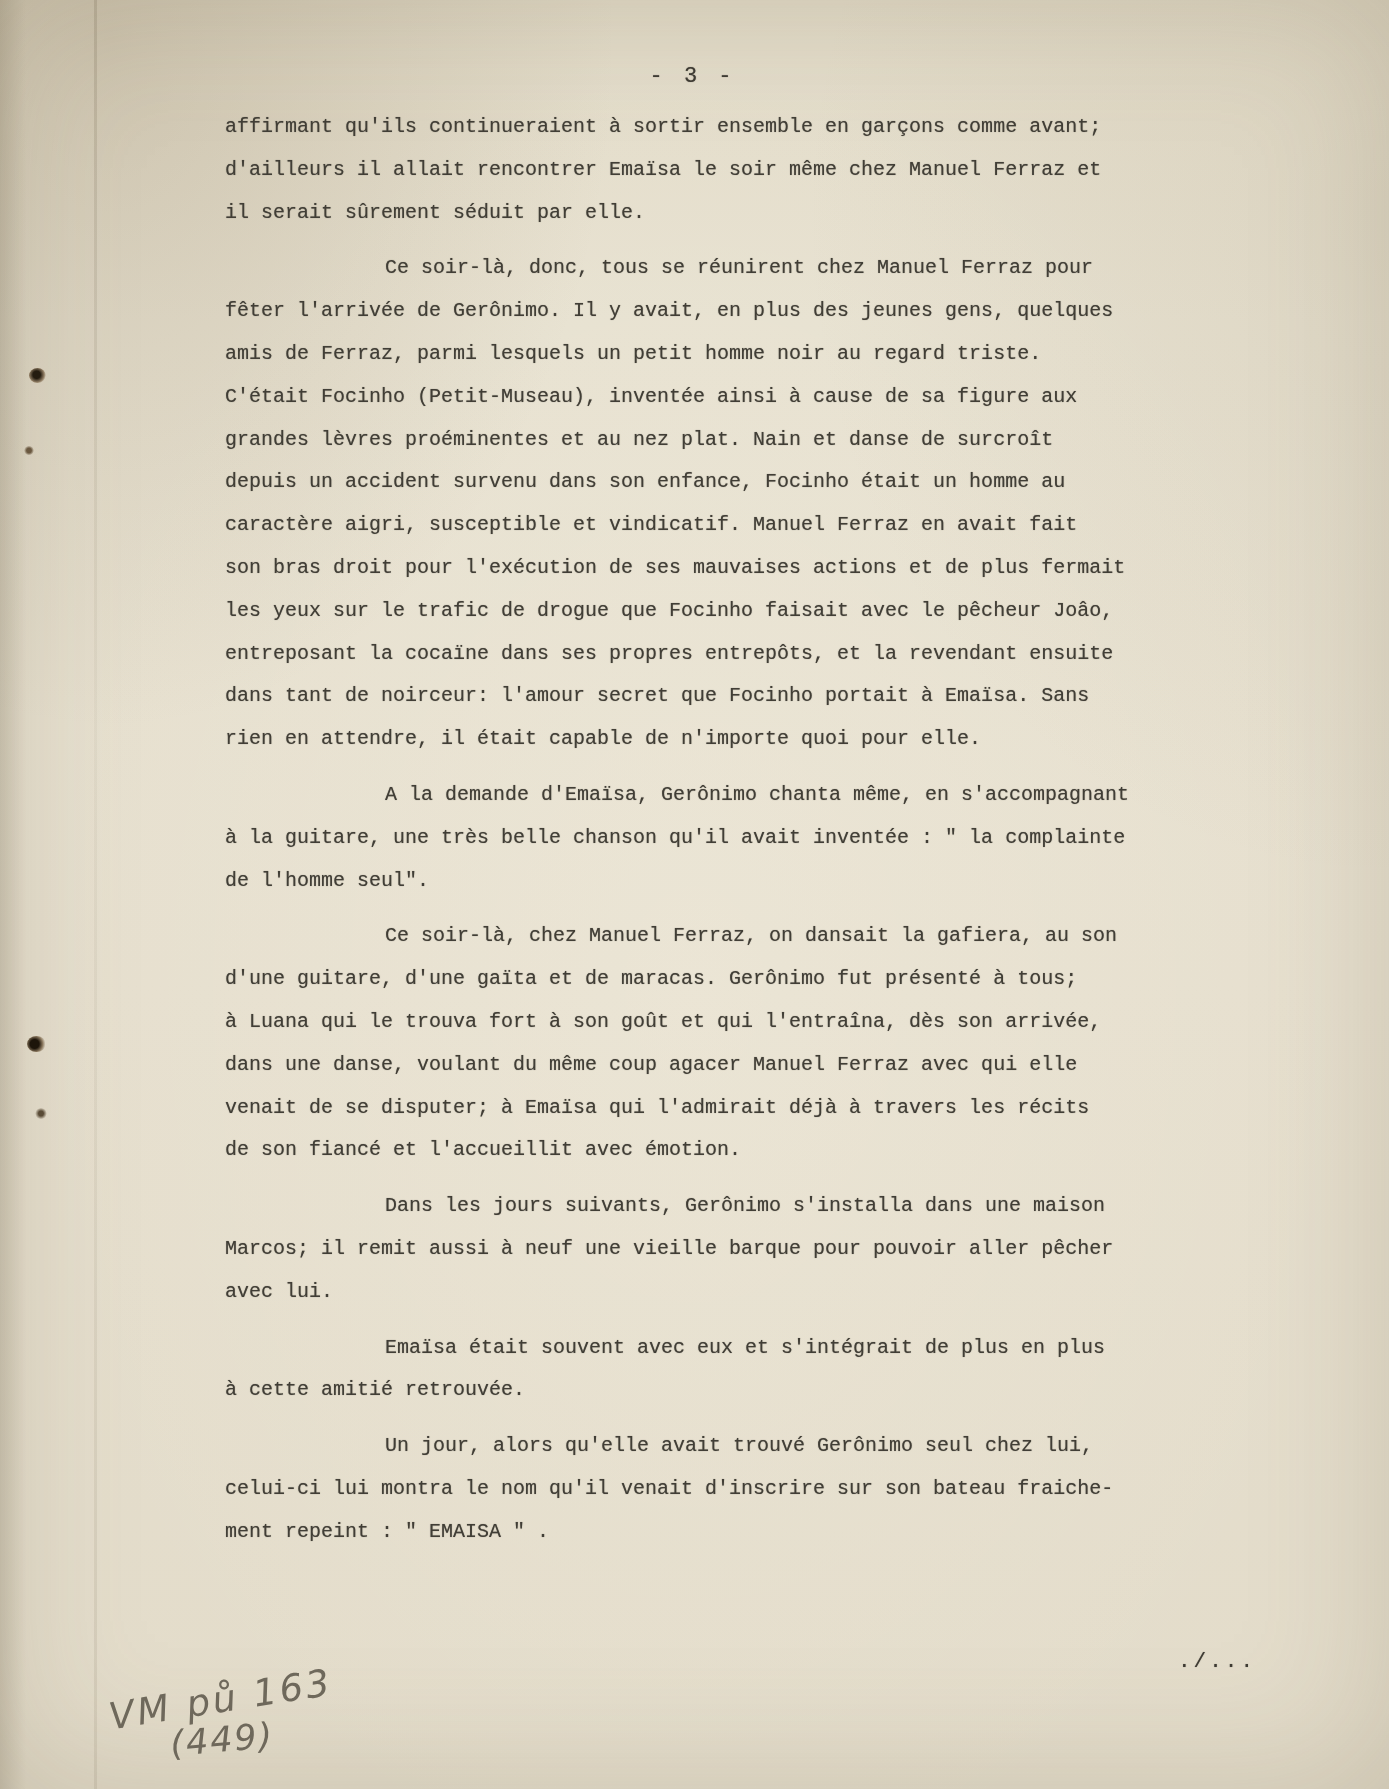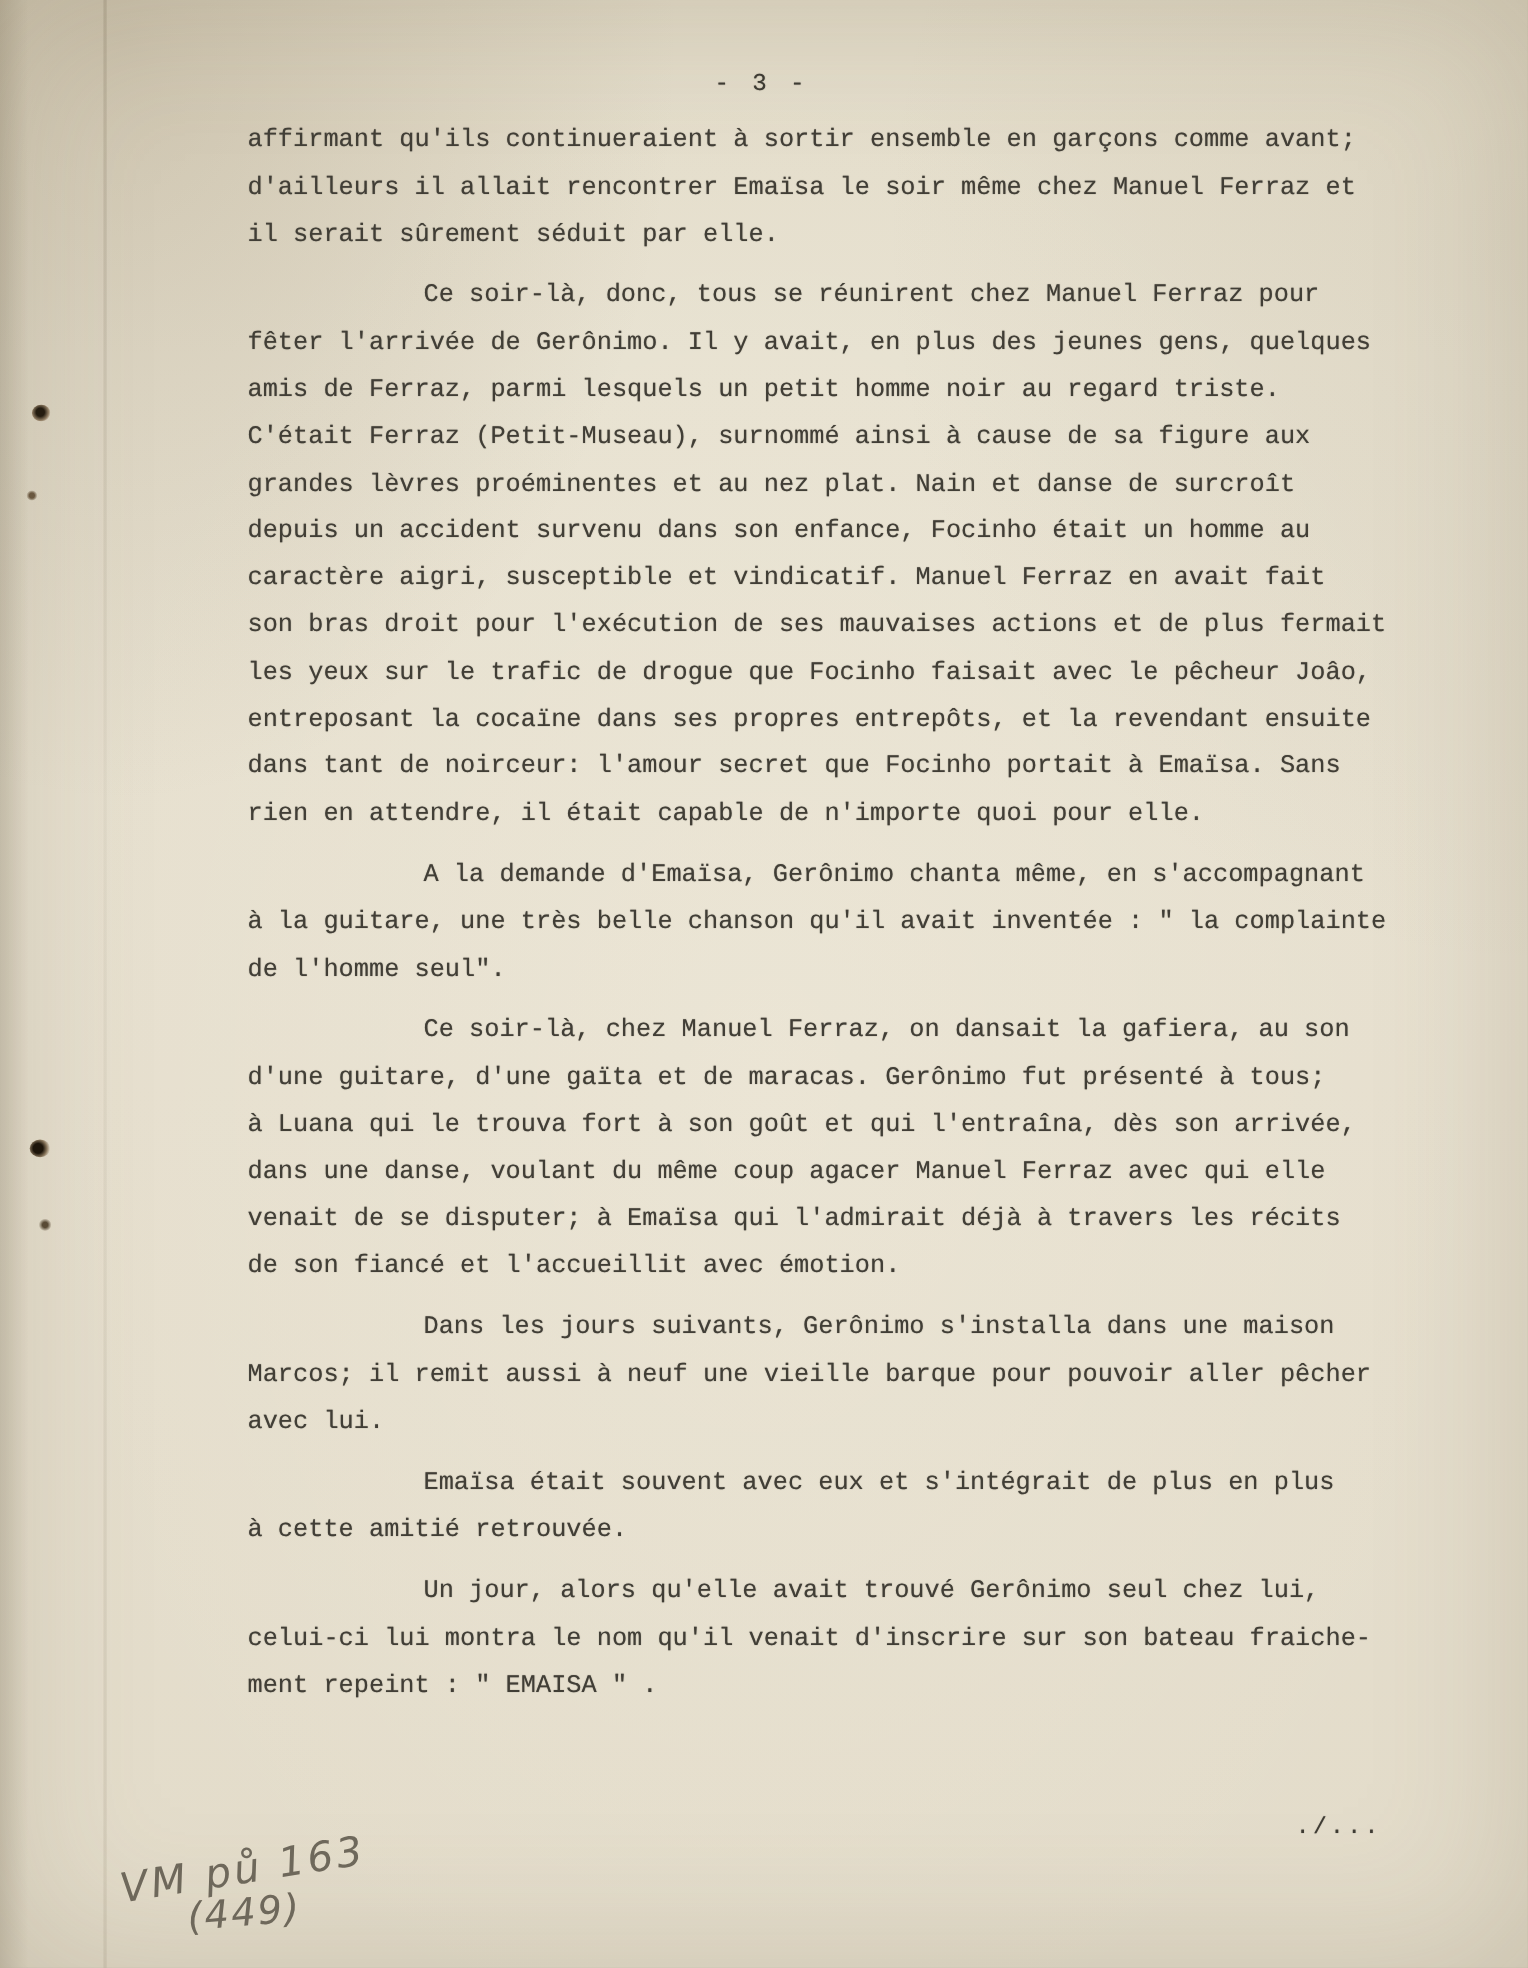--- a/index.html
+++ b/index.html
@@ -45,21 +45,21 @@
     text-align: center;
     font-size: 22px;
     letter-spacing: 4px;
     color: #3e3b33;
     text-shadow: 0 0 1px rgba(62,59,51,0.65);
   }
   .text-column {
     position: absolute;
     left: 225px; top: 106px;
     width: 960px;
-    font-size: 23px;
+    font-size: 20px;
     color: #413e36;
     text-shadow: 0 0 1px rgba(65,62,54,0.60);
   }
   .para { margin: 0 0 13px 0; }
   .line { line-height: 42.8px; white-space: pre; }
   .first-indent { padding-left: 160px; }
 
   .continuation {
     position: absolute;
     left: 1178px; top: 1650px;
@@ -106,21 +106,21 @@
     <div class="para">
       <div class="line">affirmant qu'ils continueraient à sortir ensemble en garçons comme avant;</div>
       <div class="line">d'ailleurs il allait rencontrer Emaïsa le soir même chez Manuel Ferraz et</div>
       <div class="line">il serait sûrement séduit par elle.</div>
     </div>
 
     <div class="para">
       <div class="line first-indent">Ce soir-là, donc, tous se réunirent chez Manuel Ferraz pour</div>
       <div class="line">fêter l'arrivée de Gerônimo. Il y avait, en plus des jeunes gens, quelques</div>
       <div class="line">amis de Ferraz, parmi lesquels un petit homme noir au regard triste.</div>
-      <div class="line">C'était Ferraz (Petit-Museau), surnommé ainsi à cause de sa figure aux</div>
+      <div class="line">C'était Focinho (Petit-Museau), inventée ainsi à cause de sa figure aux</div>
       <div class="line">grandes lèvres proéminentes et au nez plat. Nain et danse de surcroît</div>
       <div class="line">depuis un accident survenu dans son enfance, Focinho était un homme au</div>
       <div class="line">caractère aigri, susceptible et vindicatif. Manuel Ferraz en avait fait</div>
       <div class="line">son bras droit pour l'exécution de ses mauvaises actions et de plus fermait</div>
       <div class="line">les yeux sur le trafic de drogue que Focinho faisait avec le pêcheur Joâo,</div>
       <div class="line">entreposant la cocaïne dans ses propres entrepôts, et la revendant ensuite</div>
       <div class="line">dans tant de noirceur: l'amour secret que Focinho portait à Emaïsa. Sans</div>
       <div class="line">rien en attendre, il était capable de n'importe quoi pour elle.</div>
     </div>
 

